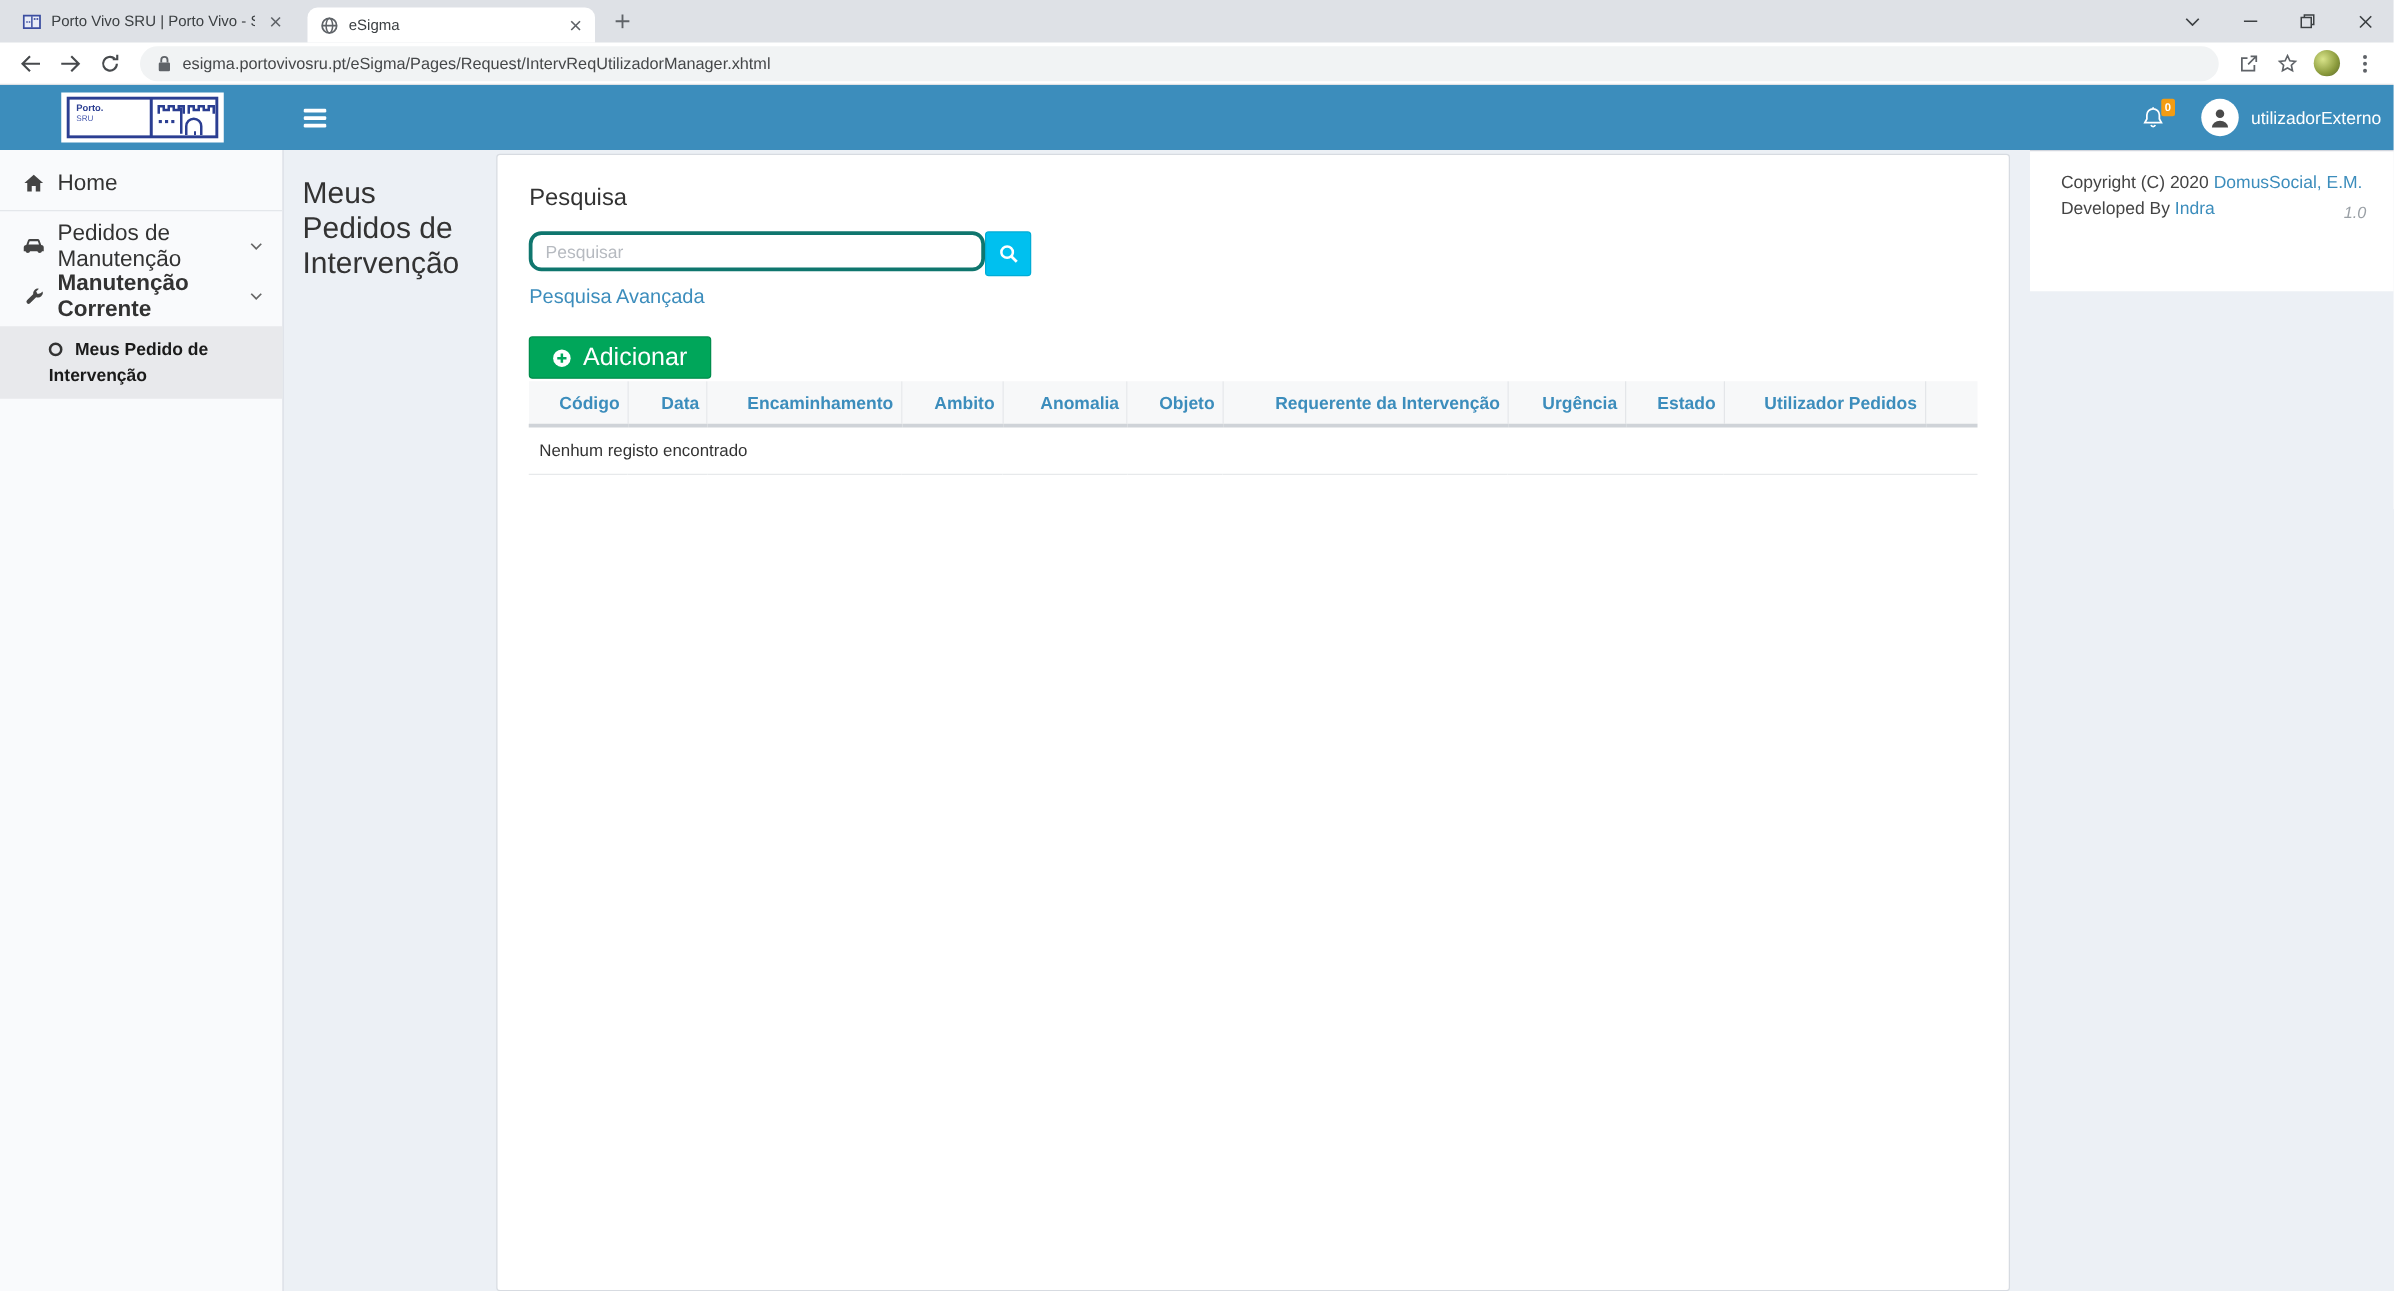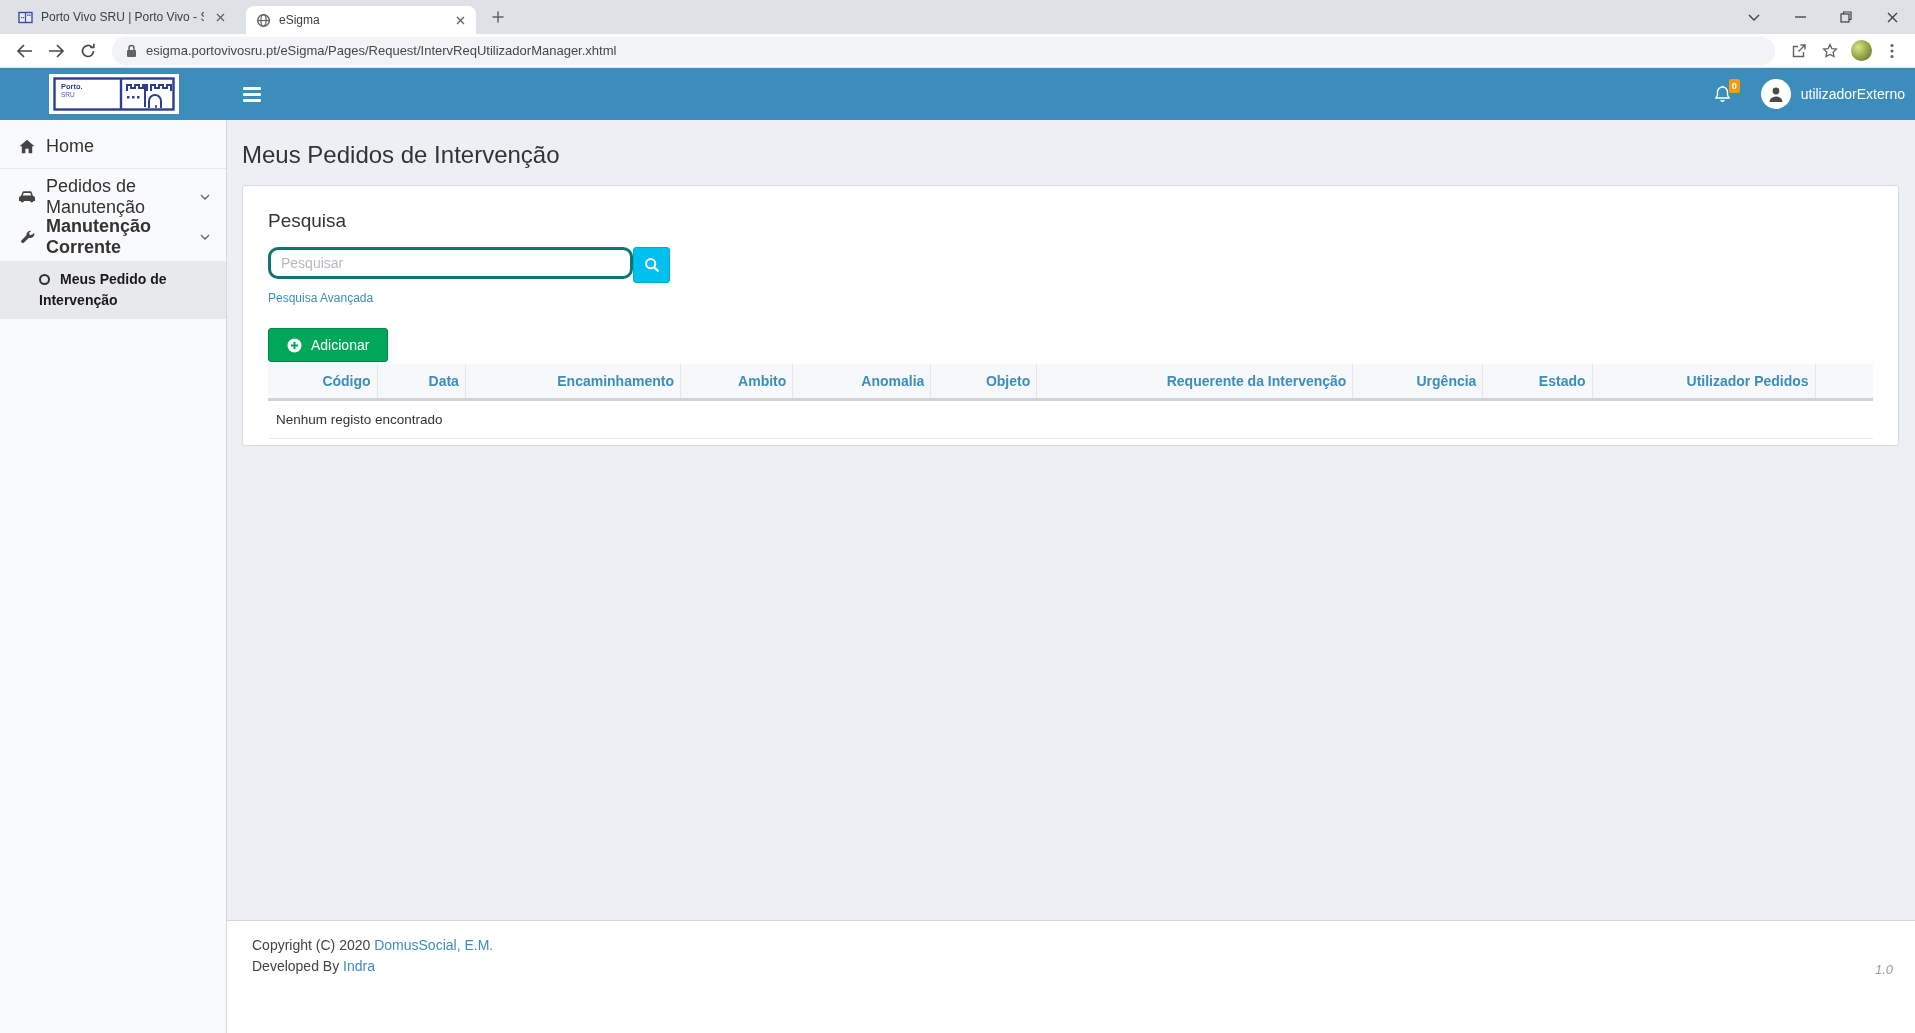--- a/index.html
+++ b/index.html
@@ -47,33 +47,33 @@
   .side-item .s-icon{width:22px;margin-right:8px;display:flex;justify-content:center;flex:none}
   .side-item .chev{margin-left:auto}
   .side-divider{border-bottom:1px solid #e4e7eb;margin:2px 0 8px}
   .bold{font-weight:bold}
   .side-sub{background:#e8e9ec;padding:8px 14px 8px 39px;font-size:14px;font-weight:bold;
     line-height:21px;color:#1a1a1a;cursor:pointer;margin-top:4px}
   .ring{display:inline-block;width:11px;height:11px;border:2px solid #333;border-radius:50%;
     margin-right:10px;vertical-align:-1px}
 
   
-  .content{flex:1;background:var(--content-bg,#ecf0f5);display:flex;flex-direction:column;min-width:0}
+  .content{flex:1;background:var(--content-bg,#ecf0f5);display:flex;flex-direction:row;min-width:0}
   .page-title{font-size:24px;font-weight:400;color:#333;padding:21px 15px 13px}
   .card{margin:3px 16px 0 15px;background:#fff;border:1px solid #d7dbe1;border-radius:3px;padding:24px 25px 6px}
   .pesquisa-h{font-size:19px;font-weight:400;color:#333;margin-bottom:15px}
   .search-row{display:flex;align-items:flex-start}
   .search-input{width:365px;height:32px;border:3px solid #0f766e;padding:0 10px;font-size:14px;color:#333;outline:none;border-radius:10px;font-family:inherit}
   .search-input::placeholder{color:#b6bac0}
   .search-btn{width:37px;height:36px;background:var(--search-button-cyan,#00c0ef);border:1px solid #00acd6;
     border-radius:3px;display:flex;align-items:center;justify-content:center;cursor:pointer}
-  .adv-link{display:inline-block;margin-top:8px;font-size:12px;color:var(--link-blue,#3c8dbc);text-decoration:none;cursor:pointer}
+  .adv-link{display:inline-block;margin-top:8px;font-size:16px;color:var(--link-blue,#3c8dbc);text-decoration:none;cursor:pointer}
   .add-btn{margin-top:22px;display:inline-flex;align-items:center;gap:9px;height:34px;padding:16px 18px;
     background:var(--add-button-green,#00a65a);color:#fff;border:1px solid #008d4c;border-radius:3px;
-    font-size:14px;font-family:inherit;cursor:pointer}
+    font-size:20px;font-family:inherit;cursor:pointer}
   .req-table{width:100%;border-collapse:collapse;margin-top:2px;table-layout:fixed}
   .req-table thead th{background:#f7f8f9;color:var(--link-blue,#3c8dbc);font-size:14px;font-weight:bold;
     height:35px;text-align:right;padding:0 6px;border-right:1px solid #e4e6e9;border-bottom:3px solid #cfd3d8;
     overflow:hidden;white-space:nowrap;cursor:pointer}
   .req-table thead th:last-child{border-right:none}
   .req-table tbody td{font-size:13.5px;color:#333;padding:11px 8px;border-bottom:1px solid #e7e9eb}
   .grow{flex:1}
 
   
   .main-footer{background:#fff;border-top:1px solid #d2d6de;padding:14px 25px;position:relative;

